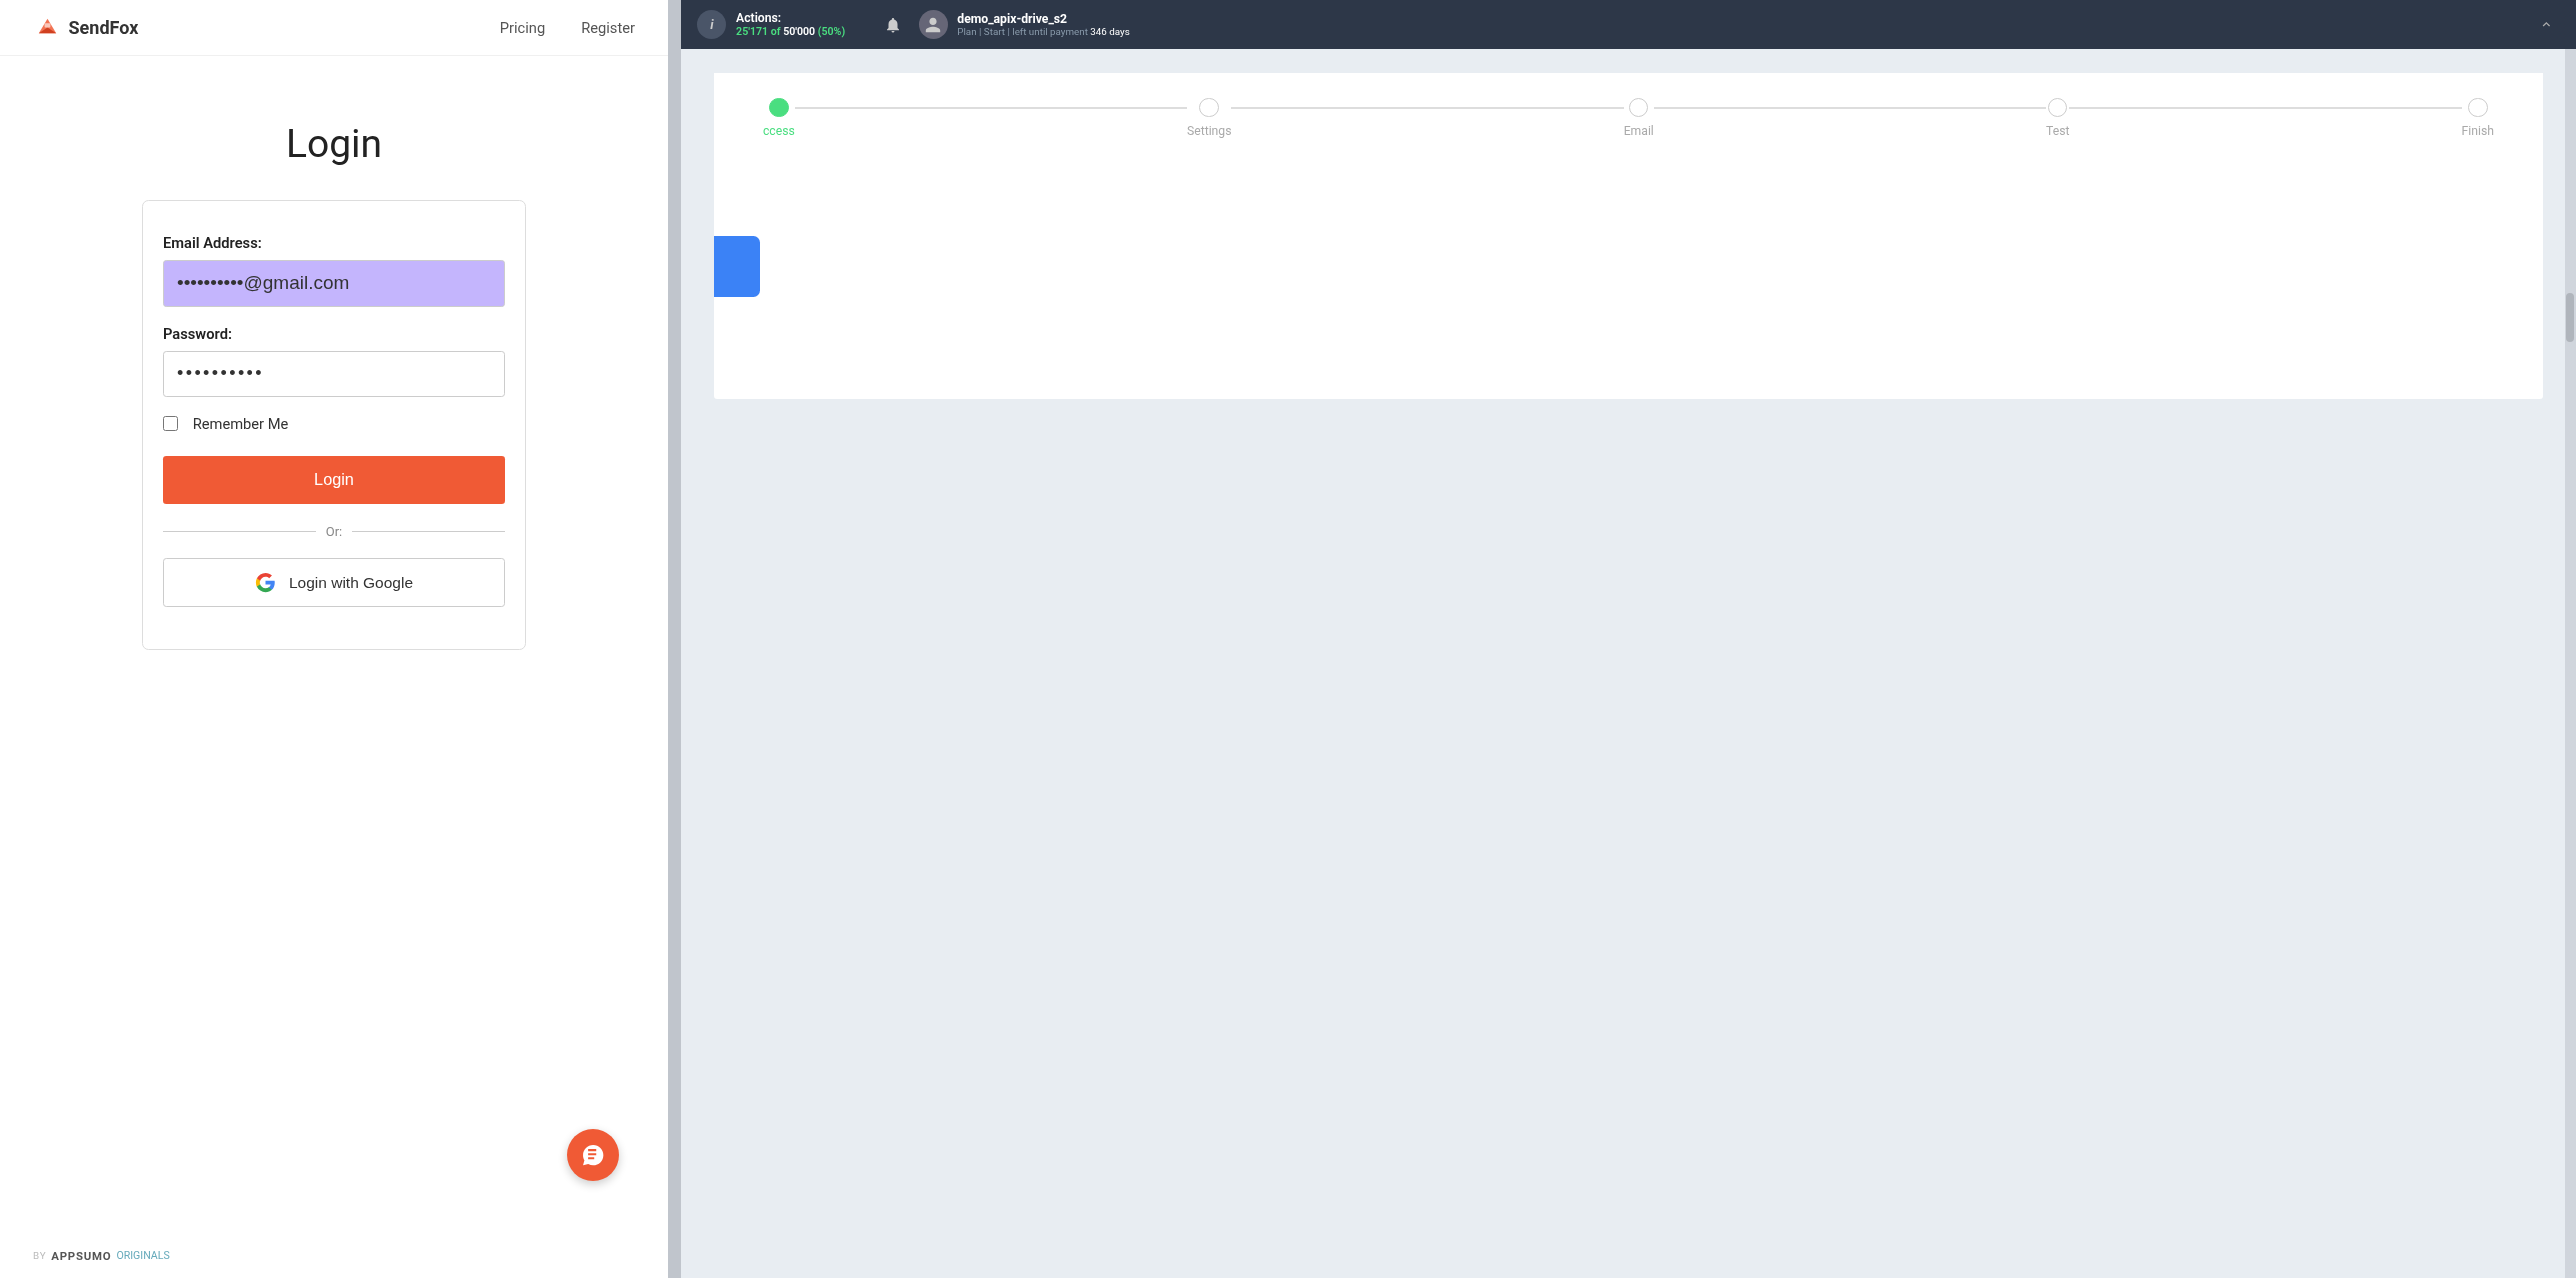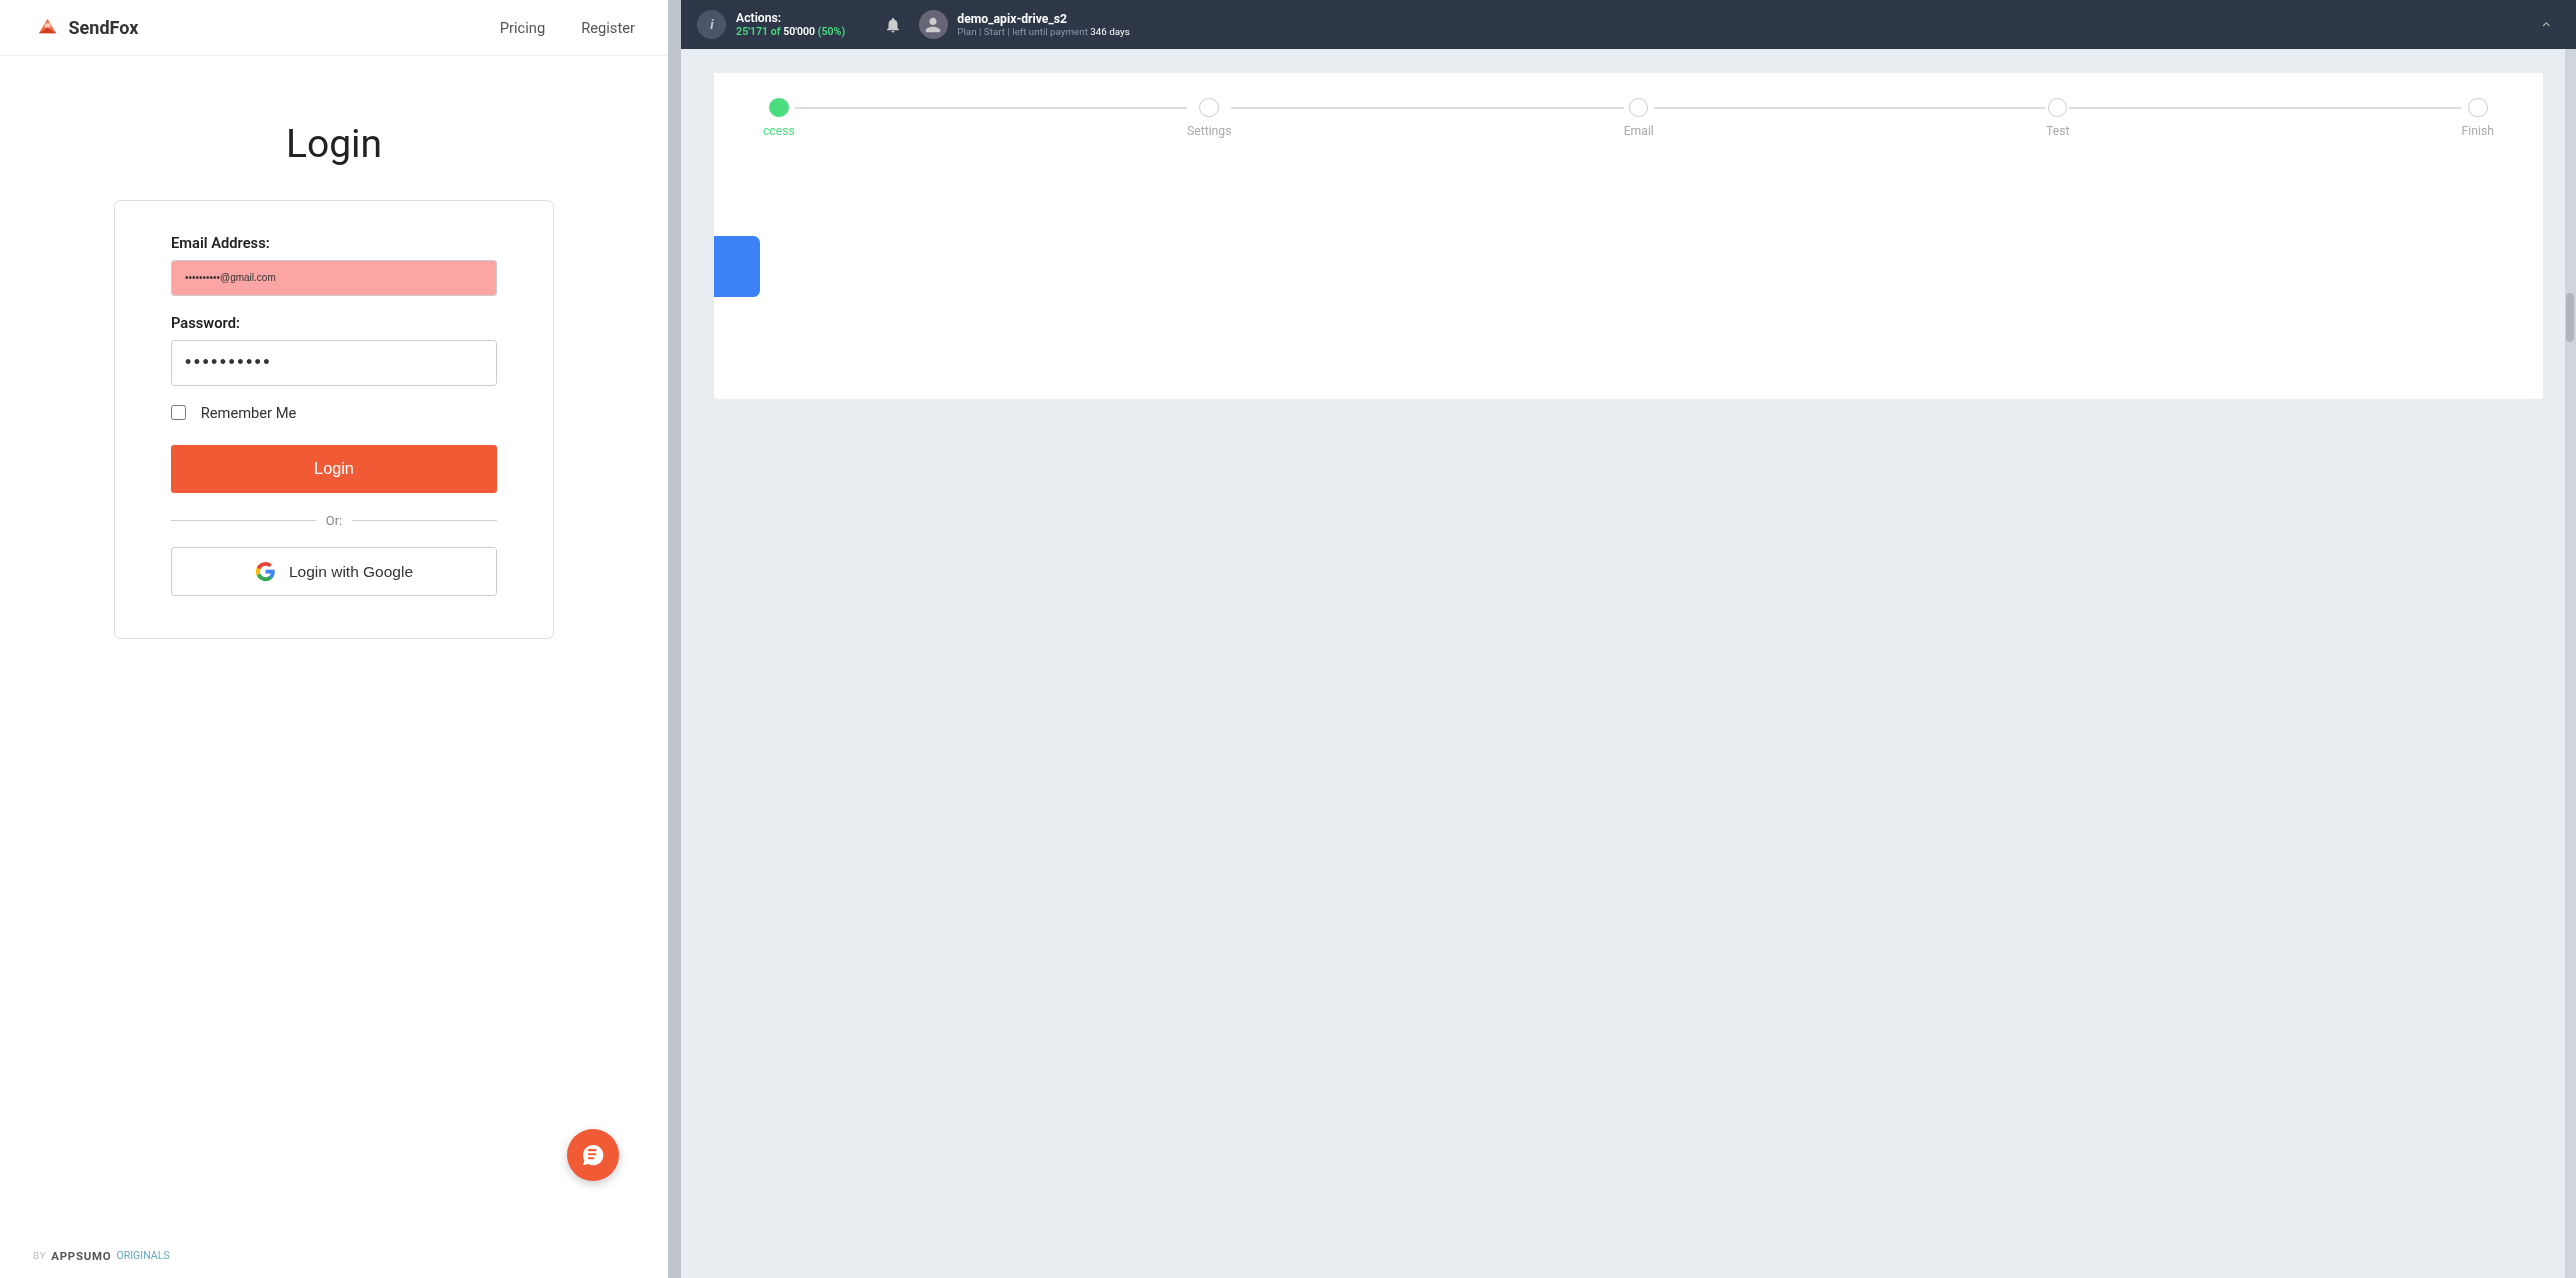--- a/index.html
+++ b/index.html
@@ -64,39 +64,39 @@
       font-size: 39px;
       font-weight: 400;
       color: #222;
       margin-bottom: 33px;
     }
 
     .login-card {
       background: #fff;
       border: 0.8px solid #ddd;
       border-radius: 6.5px;
-      padding: 33px 56px;
-      width: 440px;
+      padding: 33px 20px;
+      width: 384px;
     }
 
     .form-label {
       font-size: 14.7px;
       font-weight: 600;
       color: #222;
       margin-bottom: 8.1px;
       display: block;
     }
 
     .form-input {
       width: 100%;
       padding: 11.4px 13px;
-      font-size: 10px;
+      font-size: 19px;
       border: 0.8px solid #ccc;
       border-radius: 3.3px;
-      background: #fca5a5;
+      background: #c4b5fd;
       color: #333;
       margin-bottom: 18px;
       outline: none;
     }
 
     .password-input {
       background: #fff;
       letter-spacing: 2.4px;
       font-size: 18px;
     }

